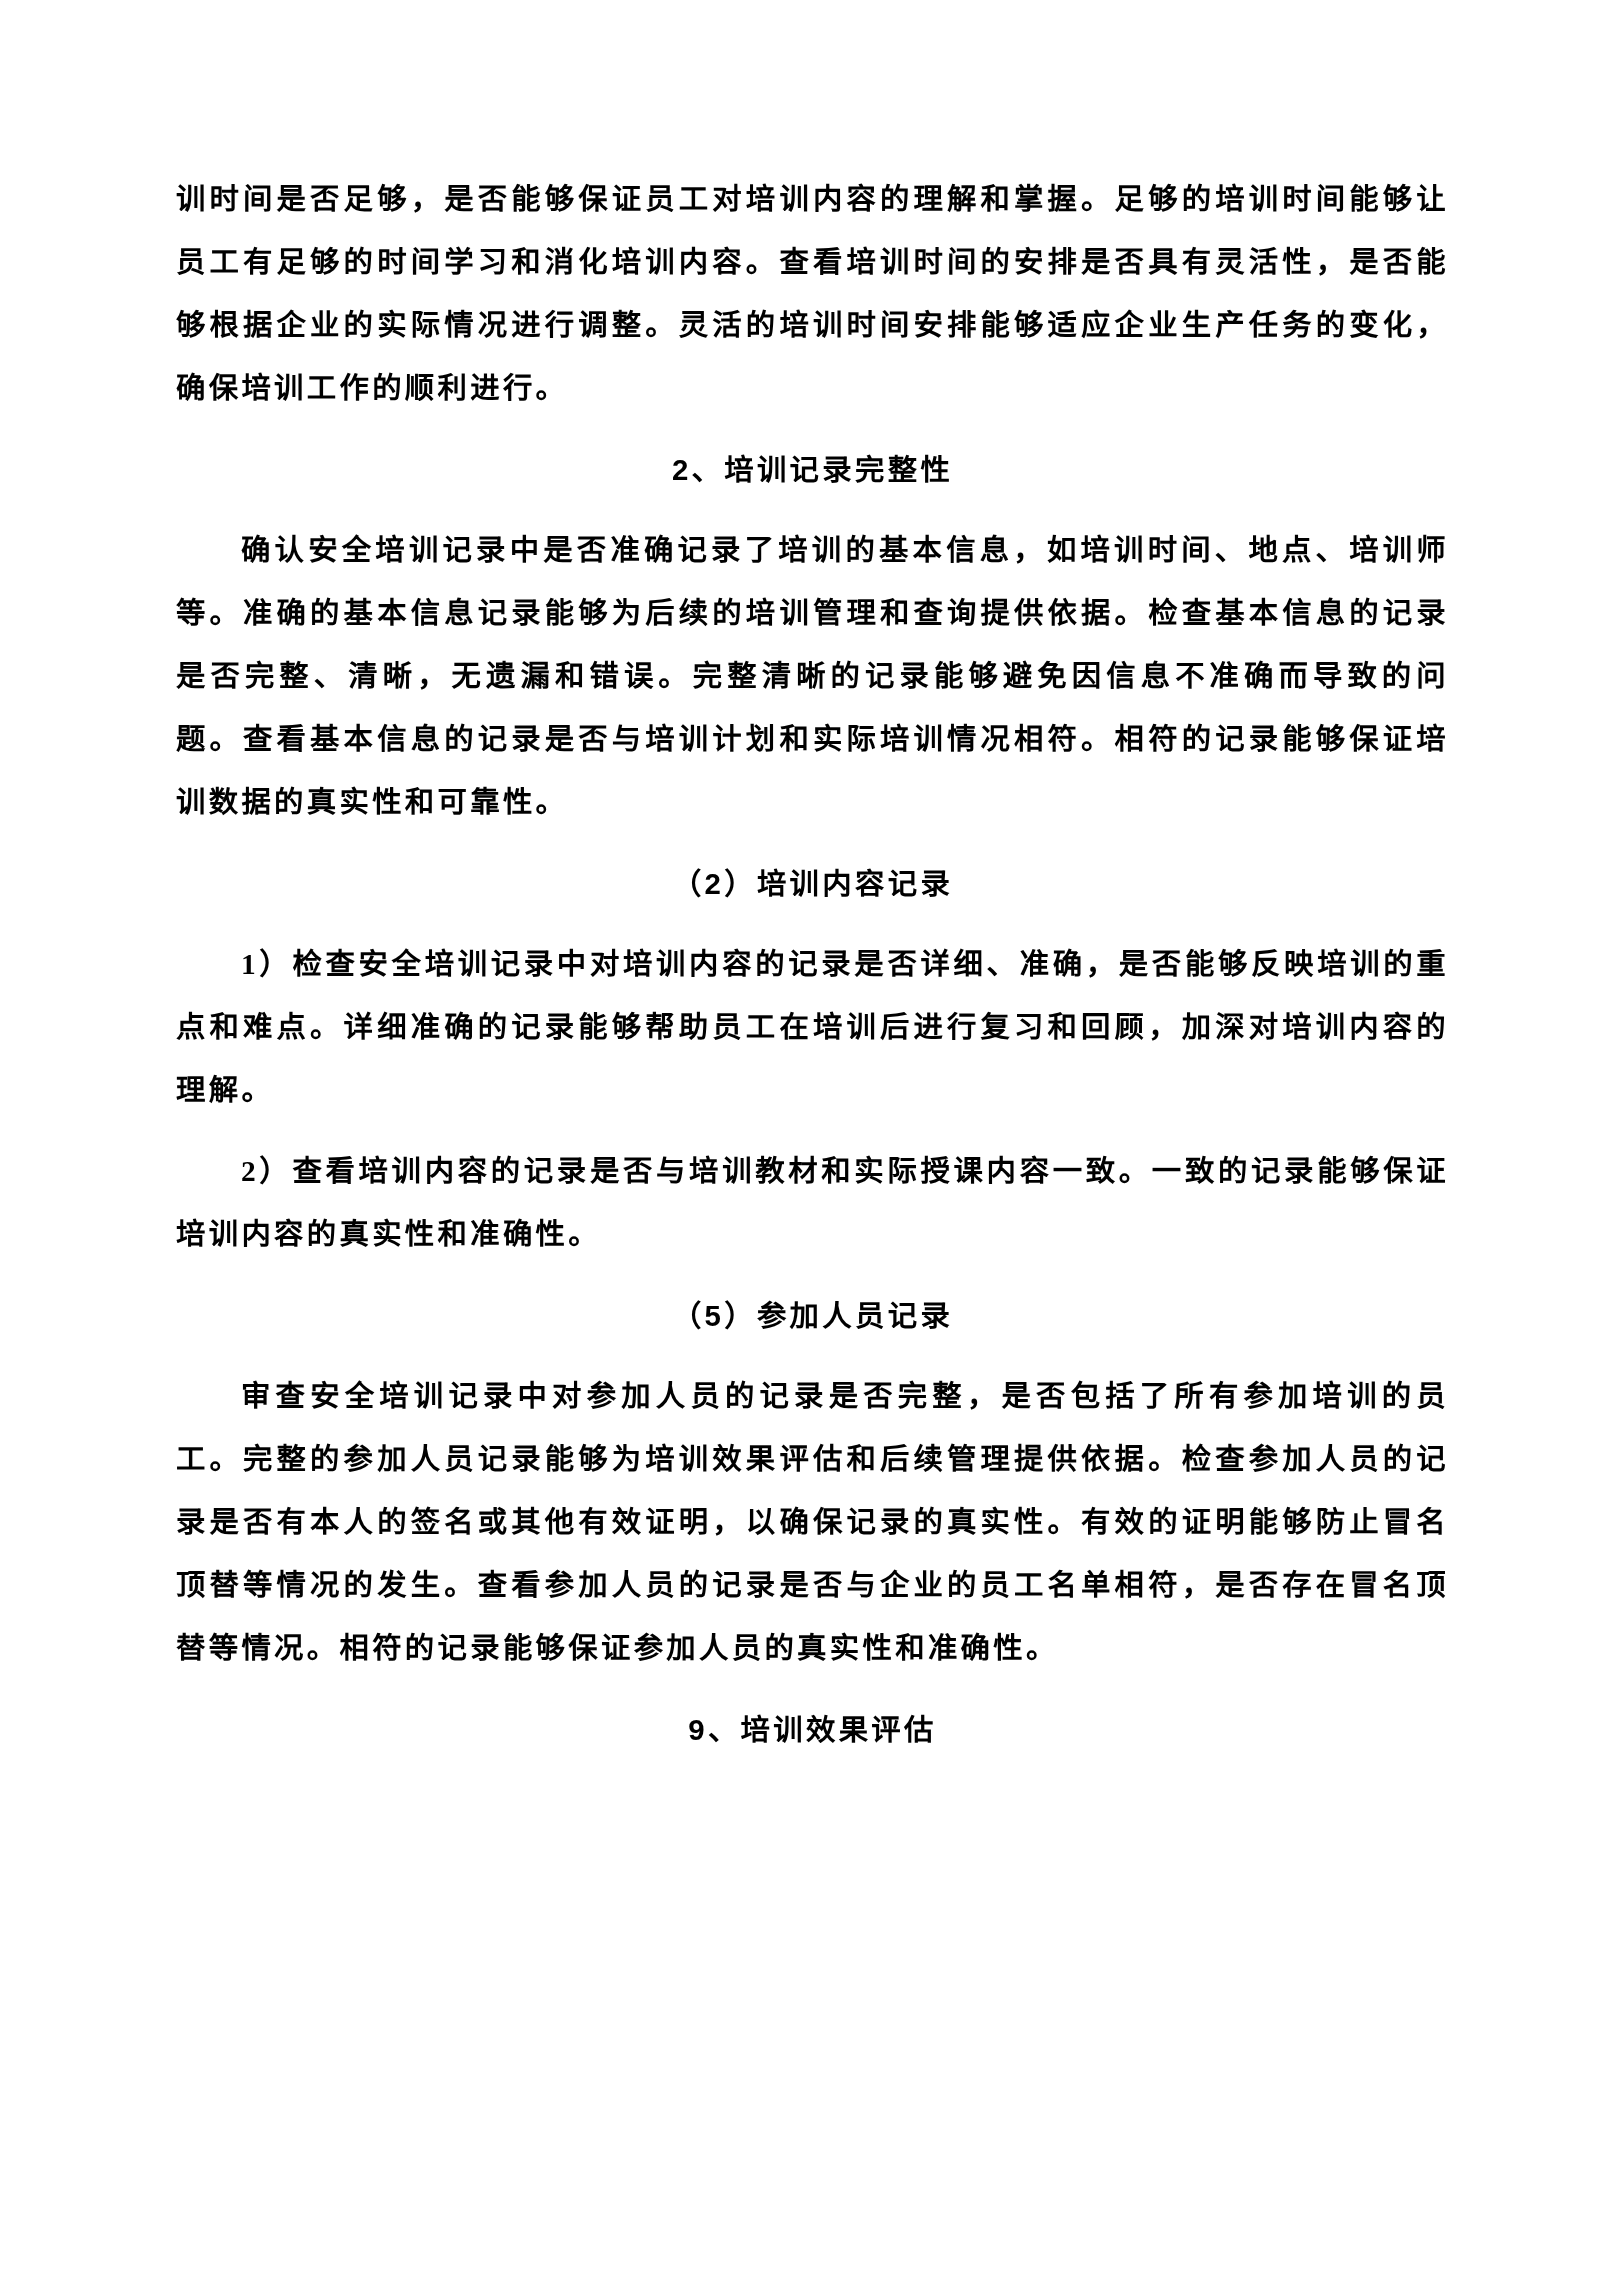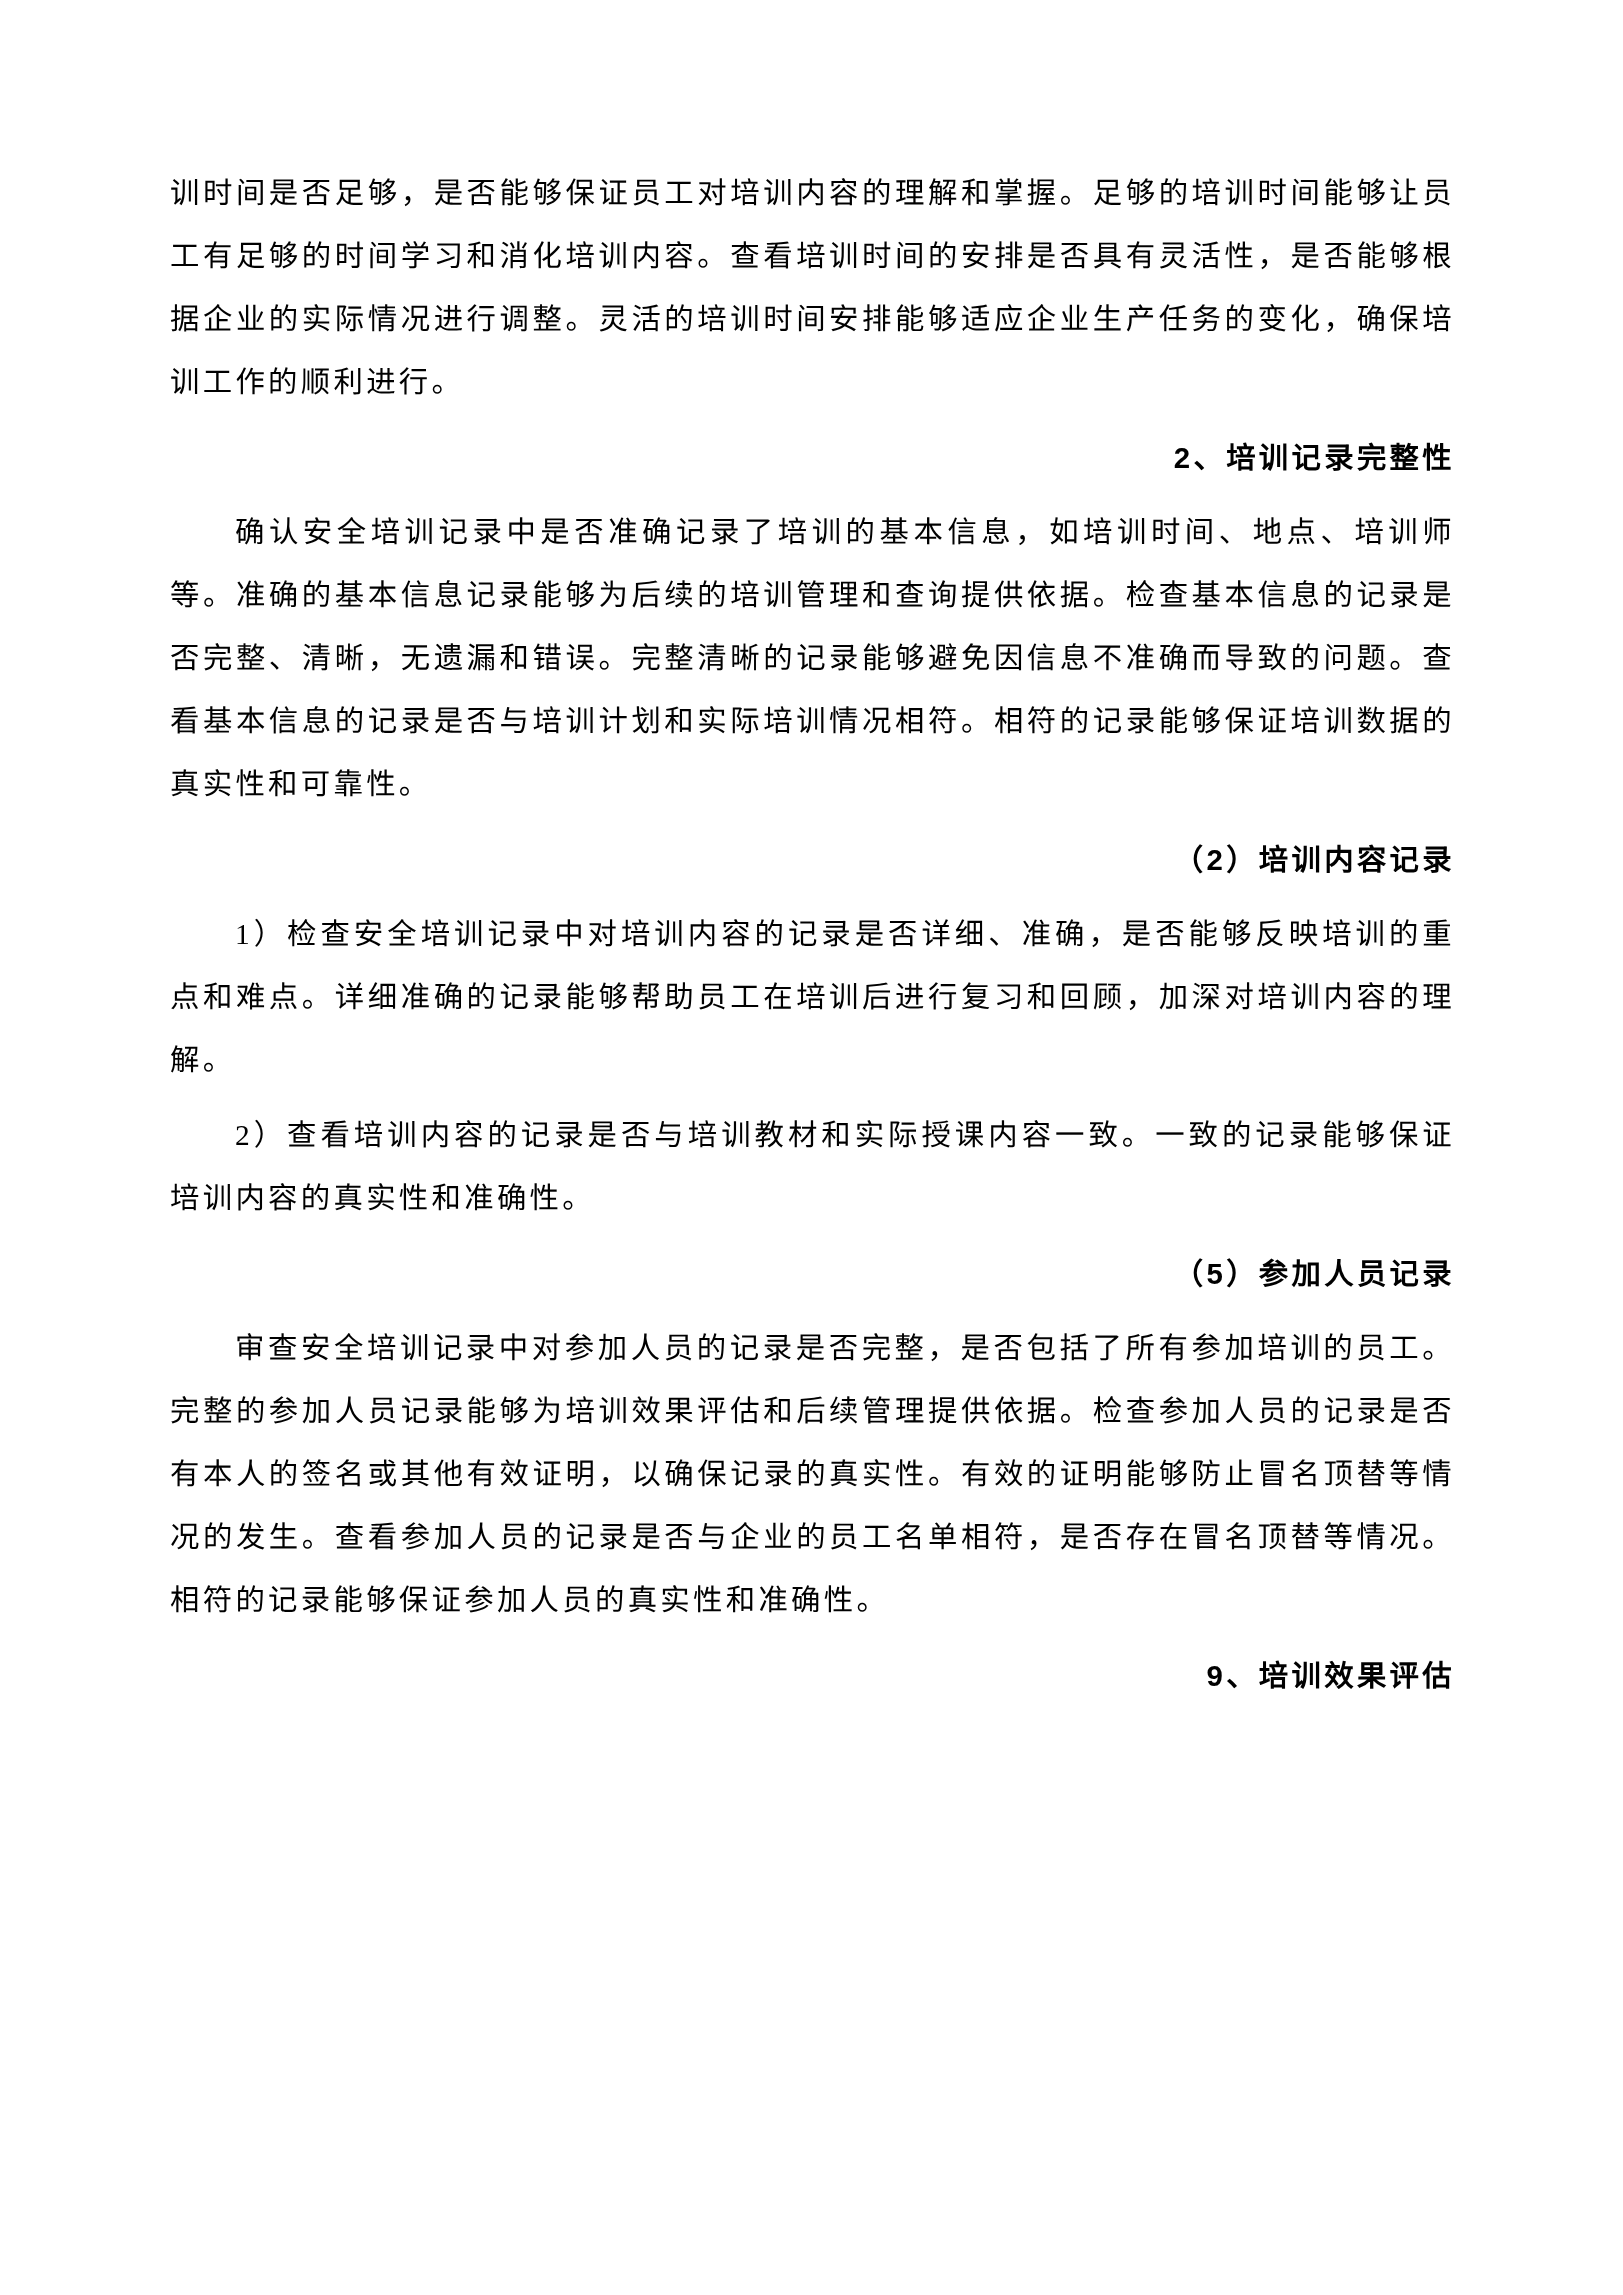--- a/index.html
+++ b/index.html
@@ -23,35 +23,36 @@
     font-family: "Liberation Serif", "DejaVu Serif", serif;
     font-size: 29.4px;
     line-height: 63px;
     letter-spacing: 3.3px;
     text-align: justify;
     text-justify: inter-character;
     word-break: normal;
     overflow-wrap: break-word;
   }
   .content p, .content h2, .content h3 {
-    margin: 12px;
+    margin: 18px;
     padding: 0;
+    font-weight: bold;
   }
   .para {
     text-indent: 65px; 
   }
   .para.no-indent {
     text-indent: 0;
   }
   .heading-1, .heading-2 {
     font-family: "Liberation Sans", "DejaVu Sans", sans-serif;
     font-weight: 700;
     font-size: 29.4px;
     line-height: 63px;
-    text-align: right;
+    text-align: center;
   }
 </style>
 </head>
 <body>
 
 <div class="page">
   <div class="content">
     <p class="para no-indent">训时间是否足够，是否能够保证员工对培训内容的理解和掌握。足够的培训时间能够让员工有足够的时间学习和消化培训内容。查看培训时间的安排是否具有灵活性，是否能够根据企业的实际情况进行调整。灵活的培训时间安排能够适应企业生产任务的变化，确保培训工作的顺利进行。</p>
     <h2 class="heading-1">2、培训记录完整性</h2>
     <p class="para">确认安全培训记录中是否准确记录了培训的基本信息，如培训时间、地点、培训师等。准确的基本信息记录能够为后续的培训管理和查询提供依据。检查基本信息的记录是否完整、清晰，无遗漏和错误。完整清晰的记录能够避免因信息不准确而导致的问题。查看基本信息的记录是否与培训计划和实际培训情况相符。相符的记录能够保证培训数据的真实性和可靠性。</p>

